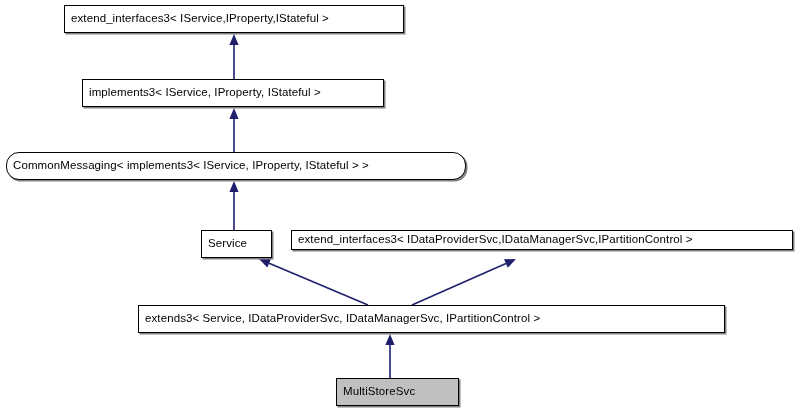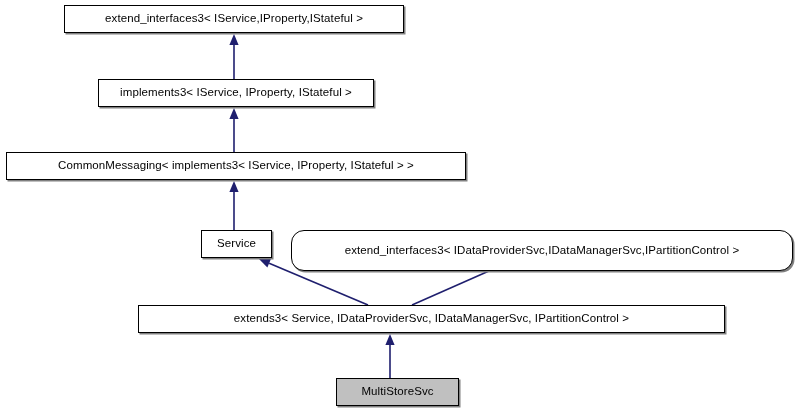--- a/index.html
+++ b/index.html
@@ -16,21 +16,21 @@
     font-family: "Liberation Sans", "DejaVu Sans", sans-serif;
     overflow: hidden;
   }
   .uml-node {
     position: absolute;
     box-sizing: border-box;
     border: 1px solid #000000;
     background: #ffffff;
     display: flex;
     align-items: center;
-    justify-content: center;
+    justify-content: flex-start;
     color: #000000;
     font-size: 11.5px;
     line-height: 1;
     white-space: nowrap;
     letter-spacing: 0.1px;
     box-shadow: 1.5px 1.5px 0 0 #808080;
   }
   .uml-node.highlight {
     background: #c0c0c0;
   }
@@ -73,30 +73,30 @@
         <polygon points="516,259 507.8008389526363,267.65642871624283 504.07938361668147,259.24270360886663" fill="#1f1f6e"></polygon>
       </g>
       <g>
         <line x1="390" y1="378" x2="390" y2="345" stroke="#1f1f6e" stroke-width="1.6"></line>
         <polygon points="390,334 394.6,345 385.4,345" fill="#1f1f6e"></polygon>
       </g>
     </svg>
 <div class="uml-node" style="left: 64px; top: 5px; width: 340px; height: 28px;">
       <span class="node-label">extend_interfaces3&lt; IService,IProperty,IStateful &gt;</span>
     </div>
-    <div class="uml-node" style="left: 82px; top: 79px; width: 276px; height: 28px; margin-left: 16px;">
+    <div class="uml-node" style="left: 82px; top: 79px; width: 302px; height: 28px;">
       <span class="node-label">implements3&lt; IService, IProperty, IStateful &gt;</span>
     </div>
-    <div class="uml-node" style="left: 6px; top: 152px; width: 460px; height: 28px;">
+    <div class="uml-node" style="left: 6px; top: 152px; width: 460px; height: 28px; border-radius: 13px;">
       <span class="node-label">CommonMessaging&lt; implements3&lt; IService, IProperty, IStateful &gt; &gt;</span>
     </div>
     <div class="uml-node" style="left: 201px; top: 230px; width: 71px; height: 28px;">
       <span class="node-label">Service</span>
     </div>
-    <div class="uml-node" style="left: 291px; top: 230px; width: 502px; height: 41px; border-radius: 13px;">
+    <div class="uml-node" style="left: 291px; top: 230px; width: 502px; height: 20px;">
       <span class="node-label">extend_interfaces3&lt; IDataProviderSvc,IDataManagerSvc,IPartitionControl &gt;</span>
     </div>
     <div class="uml-node" style="left: 138px; top: 305px; width: 587px; height: 28px;">
       <span class="node-label">extends3&lt; Service, IDataProviderSvc, IDataManagerSvc, IPartitionControl &gt;</span>
     </div>
     <div class="uml-node highlight" style="left: 336px; top: 378px; width: 123px; height: 28px;">
       <span class="node-label">MultiStoreSvc</span>
     </div>
   </div>
 

